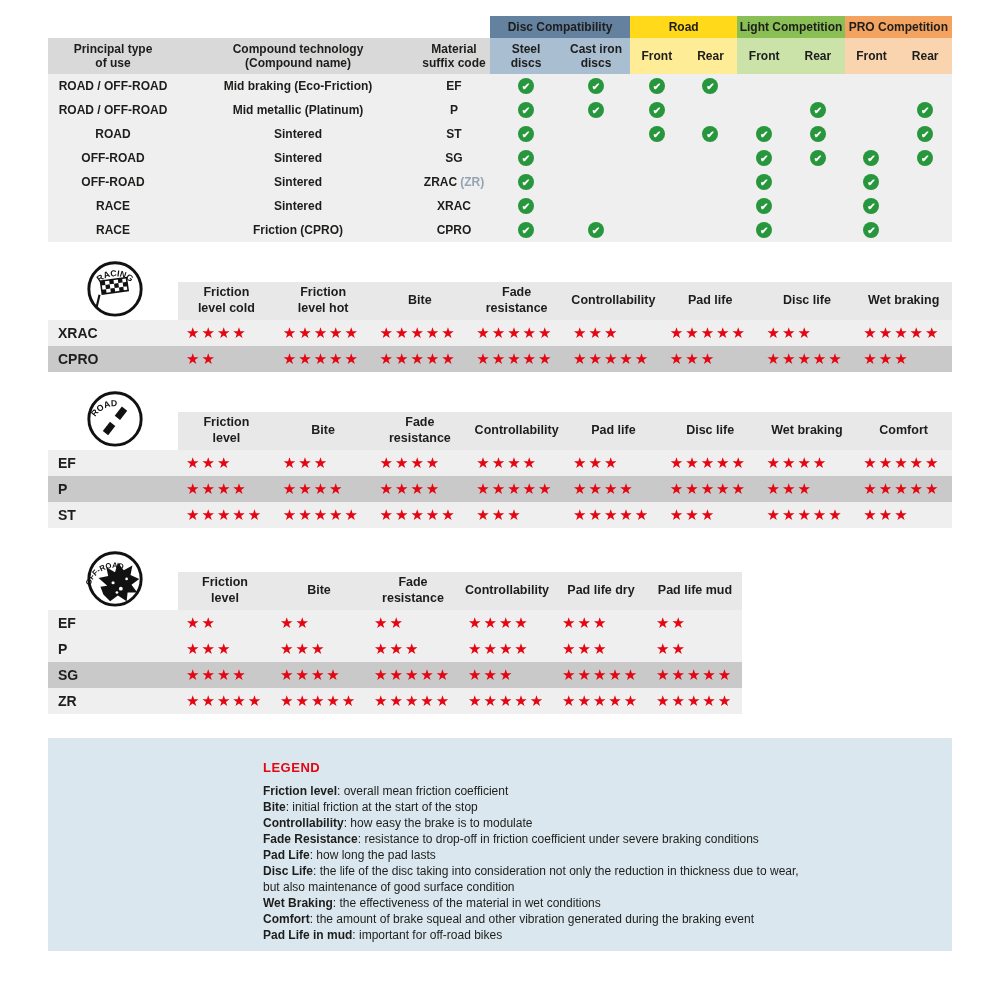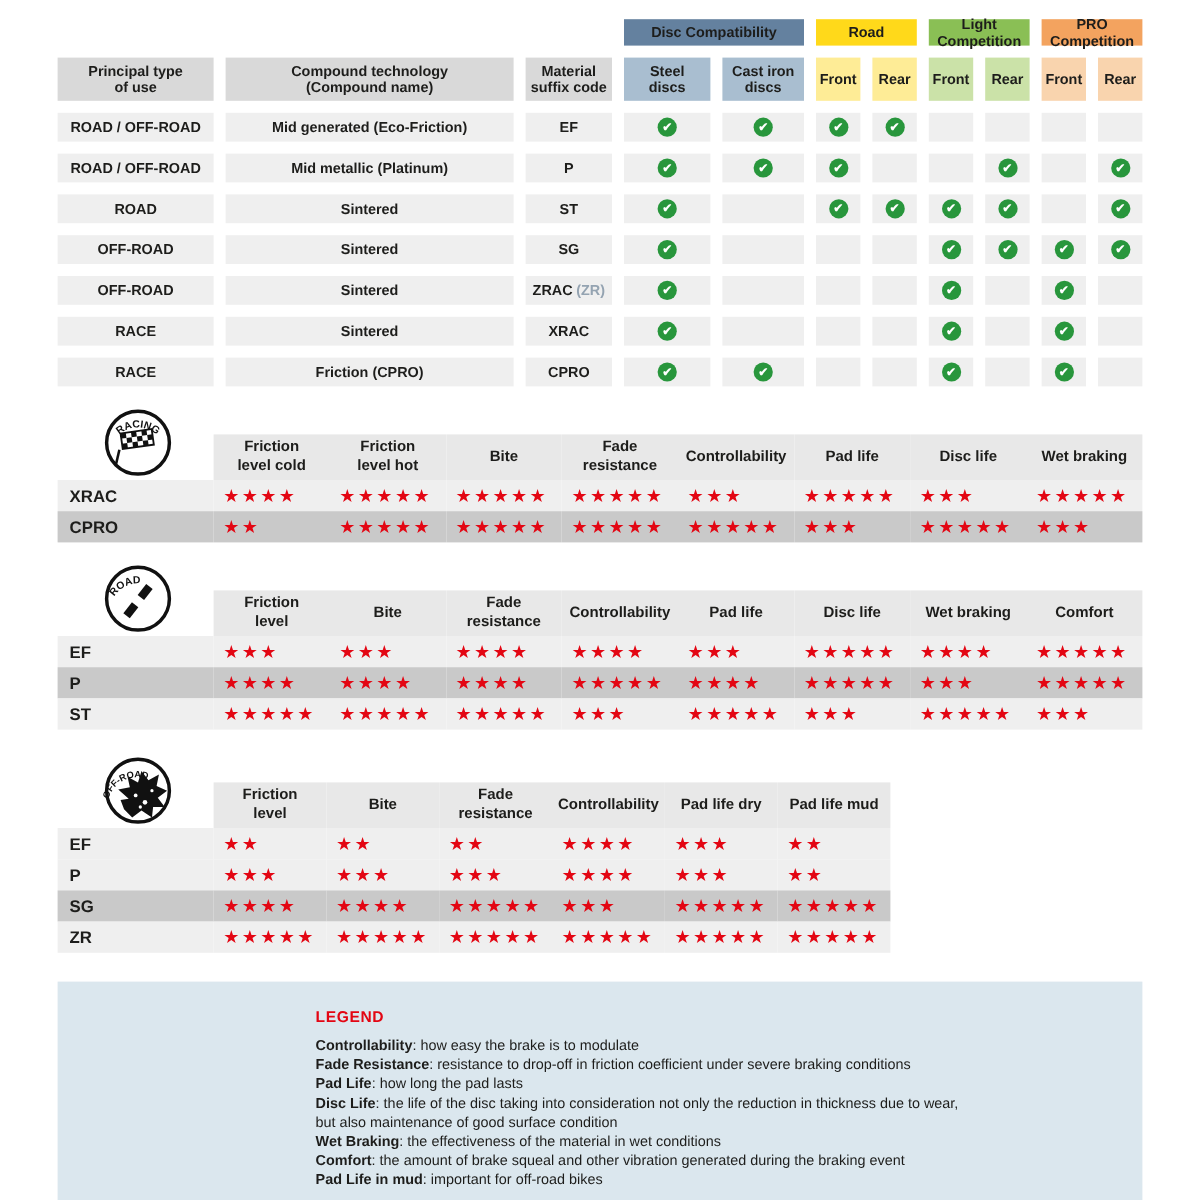--- a/index.html
+++ b/index.html
@@ -1,20 +1,20 @@
 <!DOCTYPE html>
 <html style="--disc-header: #64819f; --disc-sub: #a9bed0; --road-header: #ffd91a; --road-sub: #feec96; --light-header: #8abf55; --light-sub: #cbe2a8; --pro-header: #f3a35f; --pro-sub: #f9d4ae; --check-green: #28963c; --star-red: #e30613; --legend-bg: #dbe7ee; --row-light: #efefef; --row-dark: #c9c9c9; --head-gray: #d9d9d9; --perf-head: #e8e8e8;"><head>
 <meta charset="utf-8">
 <style>
 *{box-sizing:border-box;margin:0;padding:0}
 html,body{width:1000px;height:1000px;background:#fff;font-family:"Liberation Sans",sans-serif;color:#1d1d1b;overflow:hidden}
 .page{padding:16px 48px 0}
 .cell{display:flex;align-items:center;justify-content:center;text-align:center}
 
-.compat{display:grid;grid-template-columns:130px 240px 72px 72px 68px repeat(6,1fr);gap:10px}
+.compat{display:grid;grid-template-columns:130px 240px 72px 72px 68px repeat(6,1fr);gap:0}
 .group-cell{height:22px;font-weight:bold;font-size:12px}
 .group-spacer{height:22px}
 .hdr-disc{background:var(--disc-header)}
 .hdr-road{background:var(--road-header)}
 .hdr-light{background:var(--light-header)}
 .hdr-pro{background:var(--pro-header)}
 .colhead{height:36px;font-weight:bold;font-size:12px;line-height:1.2;white-space:pre-line}
 .h-gray{background:var(--head-gray)}
 .sub-disc{background:var(--disc-sub)}
 .sub-road{background:var(--road-sub)}
@@ -66,21 +66,21 @@
 discs</div>
       <div class="cell colhead sub-disc">Cast iron
 discs</div>
       <div class="cell colhead sub-road">Front</div>
       <div class="cell colhead sub-road">Rear</div>
       <div class="cell colhead sub-light">Front</div>
       <div class="cell colhead sub-light">Rear</div>
       <div class="cell colhead sub-pro">Front</div>
       <div class="cell colhead sub-pro">Rear</div>
       <div class="cell data use-cell">ROAD / OFF-ROAD</div>
-      <div class="cell data tech-cell">Mid generated (Eco-Friction)</div>
+      <div class="cell data tech-cell">Mid braking (Eco-Friction)</div>
       <div class="cell data code-cell">
         <span>EF</span>
       </div>
       <div class="cell data check-cell">
         <span class="check">✔</span>
       </div>
       <div class="cell data check-cell">
         <span class="check">✔</span>
       </div>
       <div class="cell data check-cell">
@@ -381,20 +381,22 @@
         <div class="cell stars shade-light">★★★★★</div>
         <div class="cell stars shade-light">★★★★★</div>
         <div class="cell stars shade-light">★★★★★</div>
         <div class="cell stars shade-light">★★★★★</div>
       </div>
   </div>
 
   <div class="legend">
     <div class="legend-title">LEGEND</div>
     <div>
+        <div class="legend-line"><b>Friction level</b><span>: overall mean friction coefficient</span></div>
+        <div class="legend-line"><b>Bite</b><span>: initial friction at the start of the stop</span></div>
         <div class="legend-line"><b>Controllability</b><span>: how easy the brake is to modulate</span></div>
         <div class="legend-line"><b>Fade Resistance</b><span>: resistance to drop-off in friction coefficient under severe braking conditions</span></div>
         <div class="legend-line"><b>Pad Life</b><span>: how long the pad lasts</span></div>
         <div class="legend-line"><b>Disc Life</b><span>: the life of the disc taking into consideration not only the reduction in thickness due to wear,</span></div>
         <div class="legend-line"><span>but also maintenance of good surface condition</span></div>
         <div class="legend-line"><b>Wet Braking</b><span>: the effectiveness of the material in wet conditions</span></div>
         <div class="legend-line"><b>Comfort</b><span>: the amount of brake squeal and other vibration generated during the braking event</span></div>
         <div class="legend-line"><b>Pad Life in mud</b><span>: important for off-road bikes</span></div>
       </div>
   </div>

